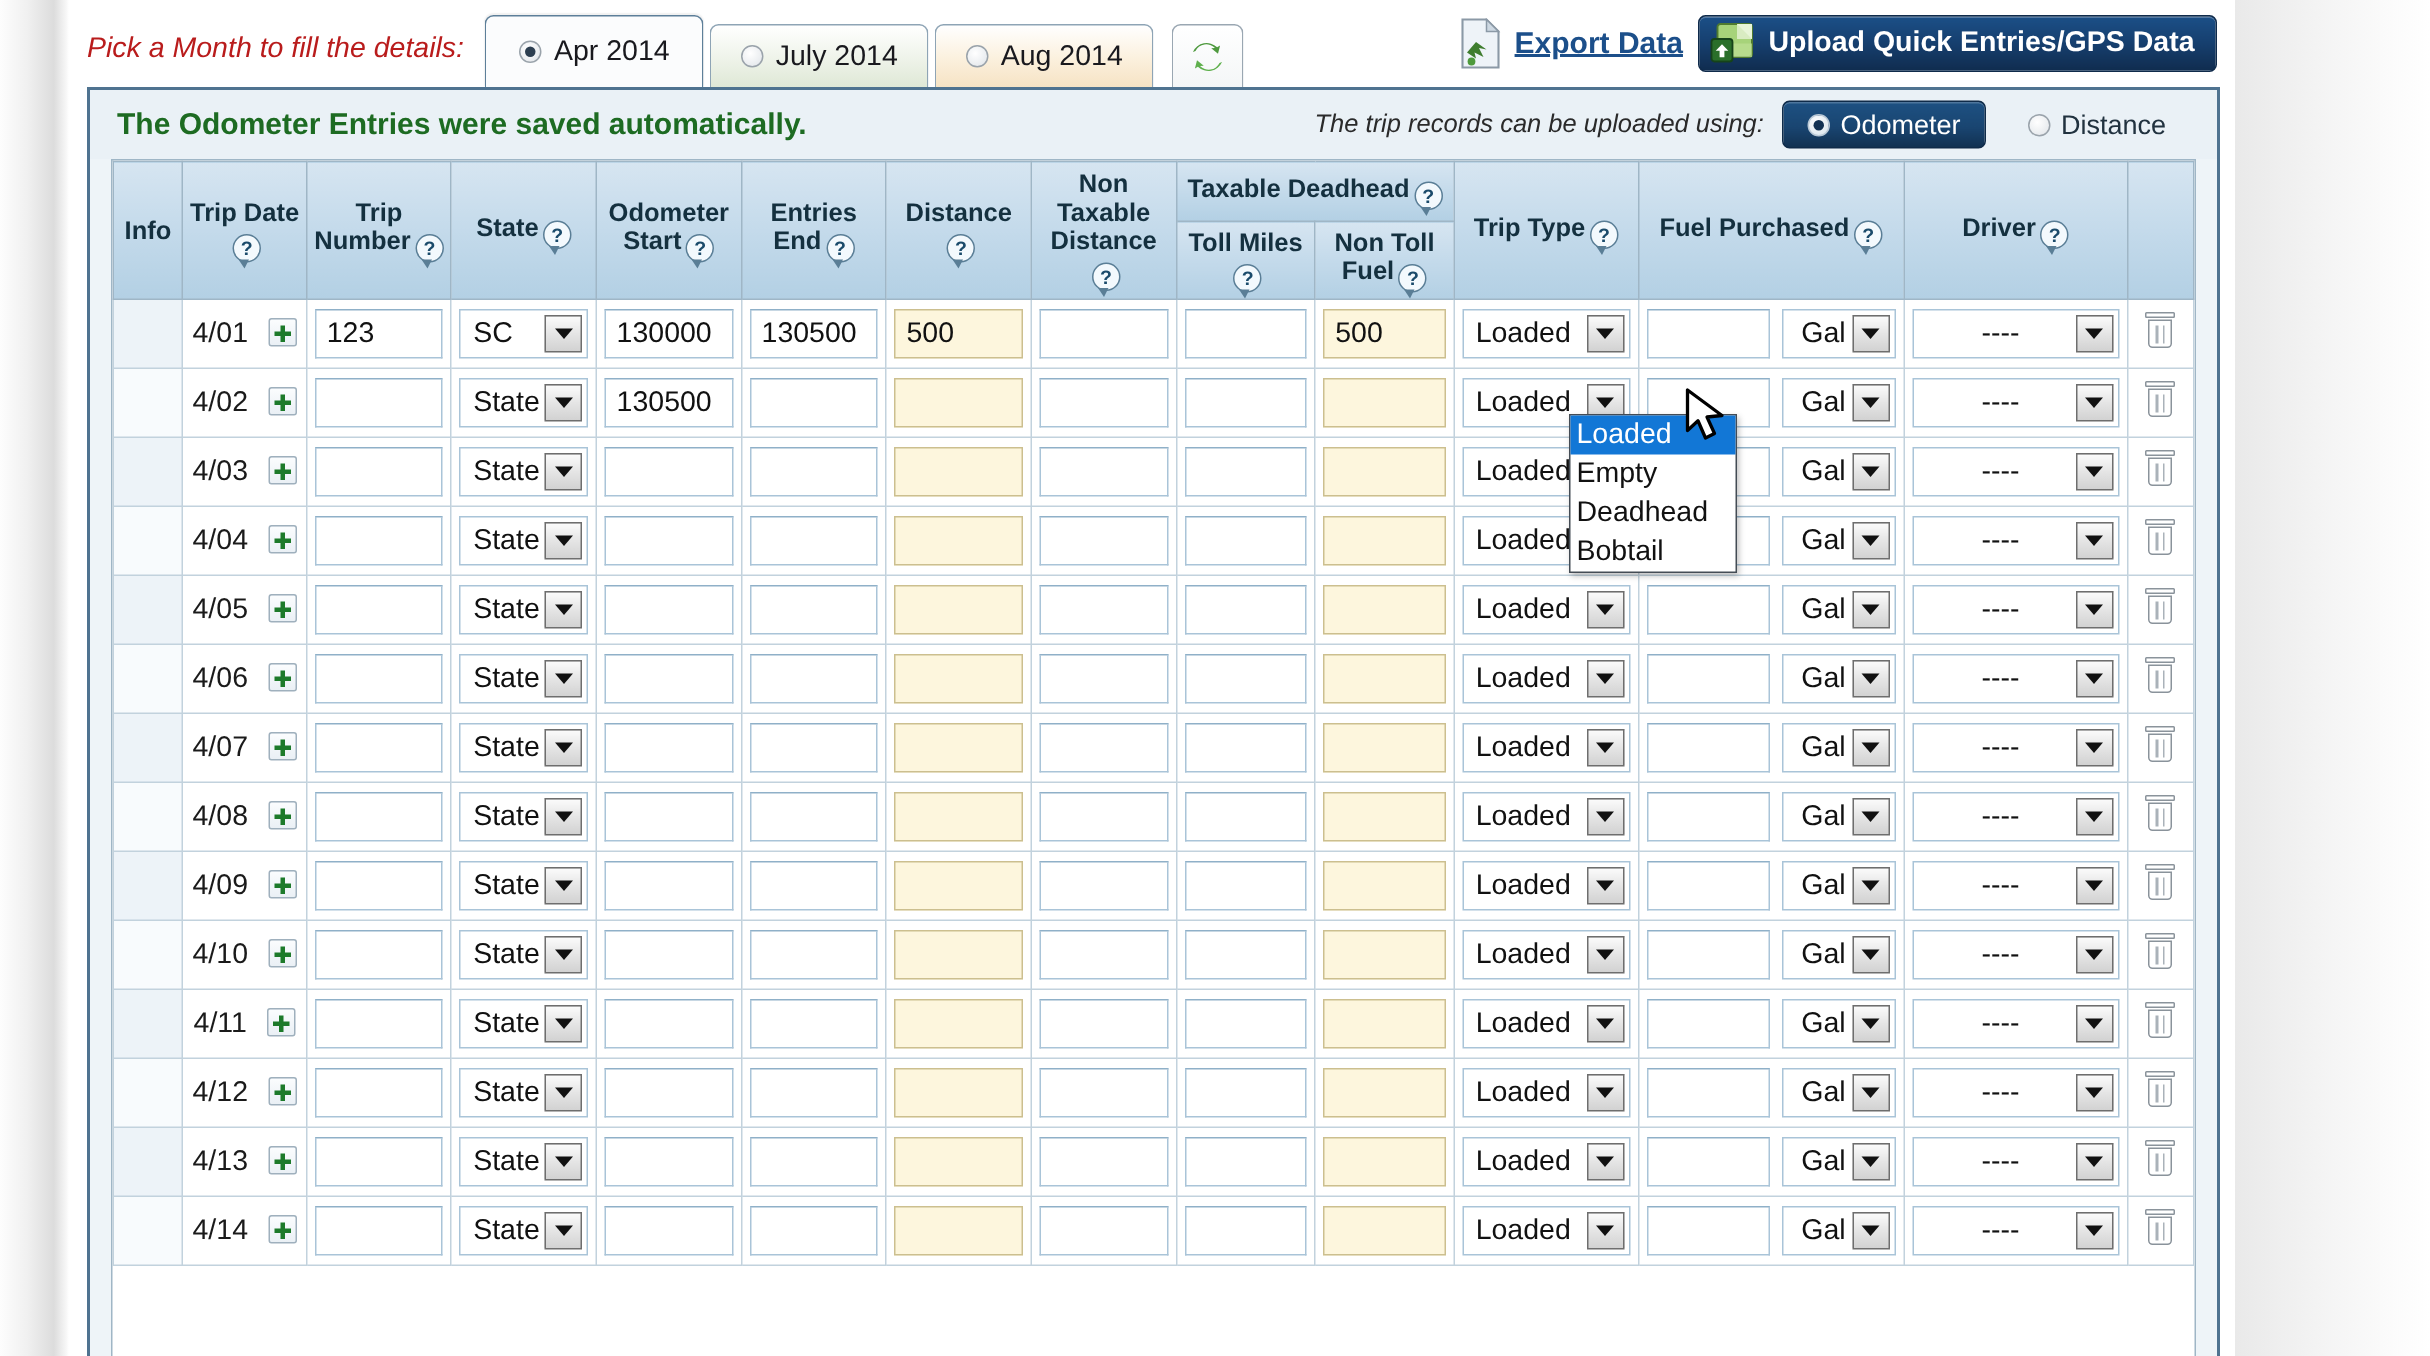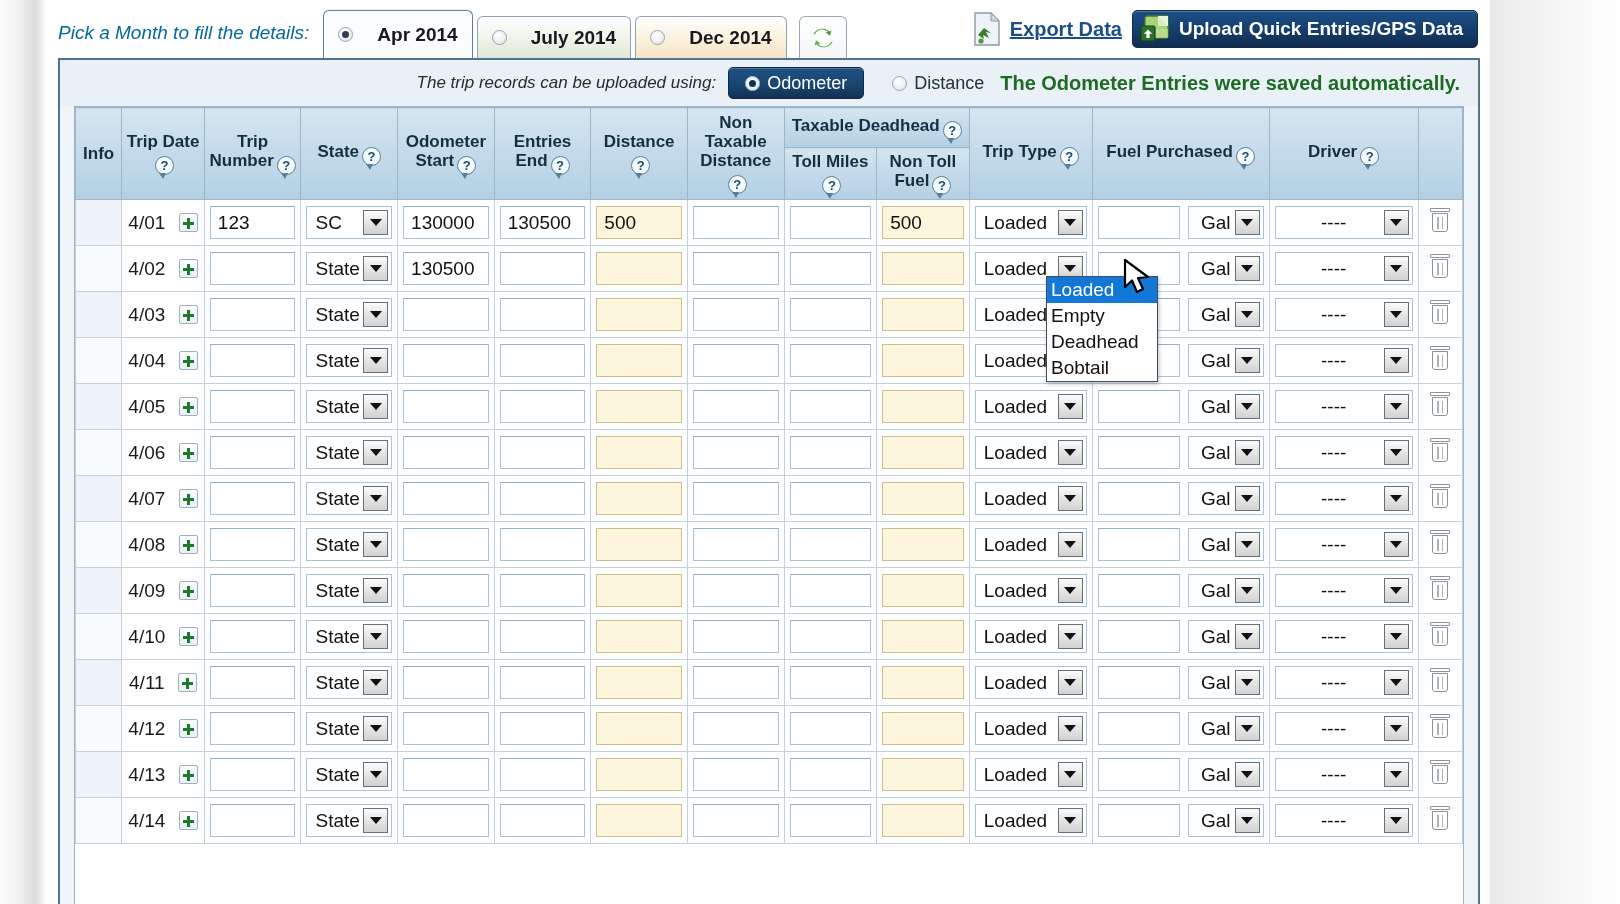--- a/index.html
+++ b/index.html
@@ -34,37 +34,37 @@
   
   #topbar {
     position: relative;
     height: 58px;
     display: flex; align-items: flex-end;
     padding-left: 12px;
   }
   #pick-label {
     font-style: italic;
     font-size: 19px;
-    color: #0369a1;
+    color: #b91c1c;
     padding-bottom: 14px;
     margin-right: 14px;
     white-space: nowrap;
   }
 
   .tabs { display: flex; align-items: flex-end; gap: 0px; }
   .tab {
     position: relative;
     height: 42px;
     min-width: 146px;
     display: flex; align-items: center; justify-content: center;
-    gap: 24px;
+    gap: 8px;
     border: 1px solid #8ea4b5;
     border-bottom: none;
     border-radius: 6px 6px 0 0;
-    font-size: 19px; font-weight: bold;
+    font-size: 19px; font-weight: normal;
     color: #19191e;
     padding: 12px 14px;
     margin-right: 4px;
   }
   .tab.apr {
     background: #fbfcfd;
     height: 48px;
     border-color: #5d7f99;
     z-index: 5;
     box-shadow: 0 -1px 1px rgba(0,0,0,.06);
@@ -338,21 +338,21 @@
         <div class="tab apr">
           <span class="radio checked"></span>
           <span>Apr 2014</span>
         </div>
         <div class="tab may">
           <span class="radio"></span>
           <span>July 2014</span>
         </div>
         <div class="tab jun">
           <span class="radio"></span>
-          <span>Dec 2014</span>
+          <span>Aug 2014</span>
         </div>
         <div class="refresh-btn">
           <svg width="26" height="26" viewBox="0 0 26 26">
             <path d="M5 9a8 8 0 0 1 13-2l-2.5 0.2 4.5 3.6 1.4-5.4-2 1.1A10 10 0 0 0 3.3 9.6z" fill="#4f9a3f"></path>
             <path d="M21 17a8 8 0 0 1-13 2l2.5-0.2-4.5-3.6-1.4 5.4 2-1.1A10 10 0 0 0 22.7 16.4z" fill="#5fb04d"></path>
           </svg>
         </div>
       </div>
 
       <div id="topbar-right">
@@ -376,32 +376,32 @@
             <path d="M8 14.5l4.2 4.3H9.6v4.3H6.4v-4.3H3.8z" fill="#ffffff"></path>
           </svg>
           <span>Upload Quick Entries/GPS Data</span>
         </div>
       </div>
     </div>
 
     <div id="panel">
 
       <div id="statusbar">
+        <div id="saved-msg">The Odometer Entries were saved automatically.</div>
         <div id="upload-using">
           <span id="upload-using-label">The trip records can be uploaded using:</span>
           <span class="pill on">
             <span class="radio checked"></span>
             <span>Odometer</span>
           </span>
           <span class="pill off">
             <span class="radio"></span>
             <span>Distance</span>
           </span>
         </div>
-        <div id="saved-msg">The Odometer Entries were saved automatically.</div>
       </div>
 
       <div id="tablewrap">
         <table>
           <colgroup>
             <col class="c-info">
               <col class="c-date">
               <col class="c-trip">
               <col class="c-state">
             <col class="c-ostart">

